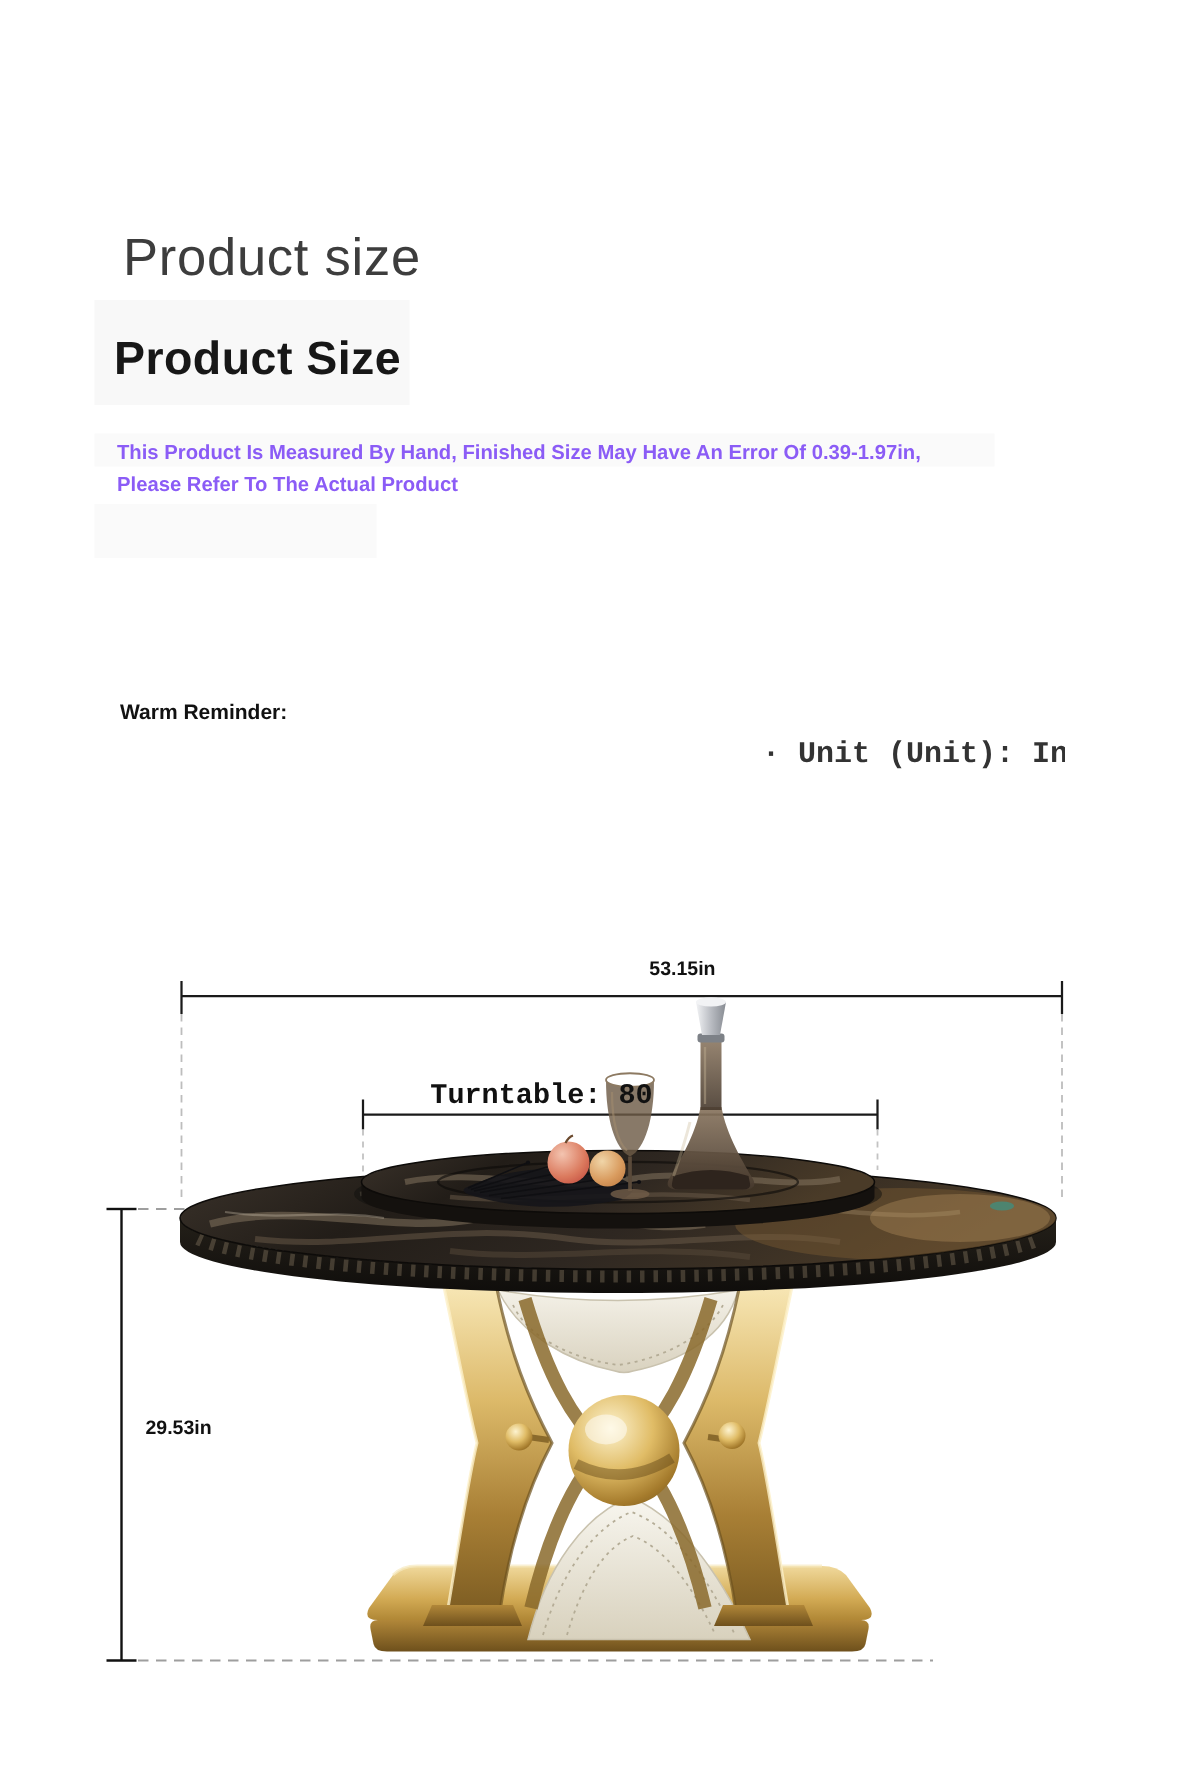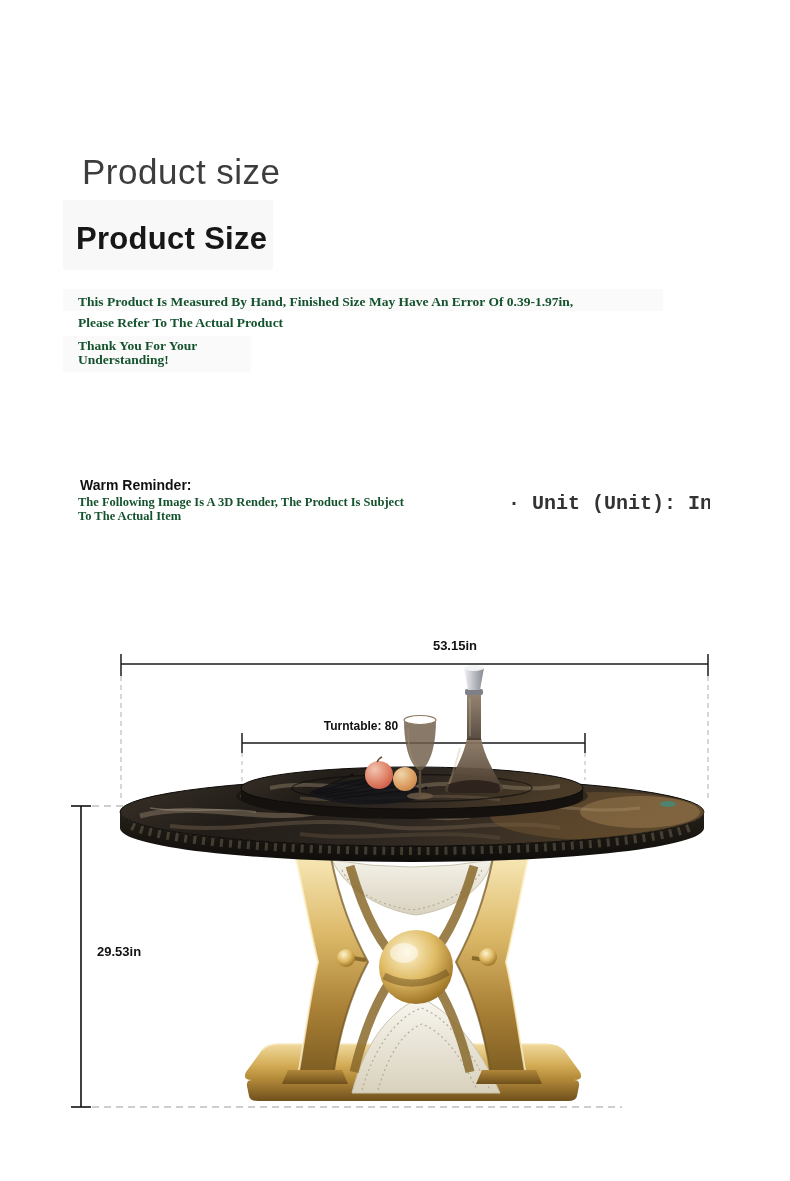--- a/index.html
+++ b/index.html
@@ -4,52 +4,48 @@
 <style>
   html,body{margin:0;padding:0;background:#ffffff;}
   #page{position:relative;width:710px;height:1181px;background:#ffffff;overflow:hidden;
         font-family:"Liberation Sans",sans-serif;color:#1f1f1f;}
   .abs{position:absolute;}
   .pre{white-space:pre-line;}
   .subtitle{left:82px;top:152px;font-size:35px;font-weight:400;color:#3d3d3d;letter-spacing:.5px;}
   .title-bg{left:63px;top:200px;width:210px;height:70px;background:#f8f8f8;}
   .title{left:76px;top:221px;font-size:31px;font-weight:700;color:#171717;letter-spacing:.3px;}
   .note-bg{background:#fafafa;}
-  .para{font-size:13.5px;font-weight:700;color:#14532d;font-family:Liberation Serif, serif;}
+  .para{font-size:13.5px;font-weight:700;color:#8b5cf6;}
   .measure{left:78px;top:291px;width:610px;line-height:21px;}
   .thanks{left:78px;top:339px;width:220px;line-height:14px;}
-  .warm{left:80px;top:466px;font-size:14px;font-weight:700;color:#111;margin-top:11px;}
+  .warm{left:80px;top:466px;font-size:14px;font-weight:700;color:#111;}
   .reminder{left:78px;top:495px;width:360px;font-size:12.5px;line-height:14px;}
   .unit{left:498px;top:492px;width:214px;text-align:right;font-size:20px;font-weight:700;color:#333;font-family:Liberation Mono, monospace;}
   .dim-label{font-size:13px;font-weight:700;color:#111;}
   .dim-w{left:357px;top:638px;width:120px;text-align:right;}
-  .dim-t{left:285px;top:719px;width:152px;text-align:center;font-size:12px;}
+  .dim-t{left:285px;top:719px;width:152px;text-align:center;font-size:19px;font-family:Liberation Mono, monospace;}
   .dim-h{left:97px;top:944px;}
   svg{display:block;}
 </style>
 </head>
 <body>
 
 <div id="page">
 
   <div class="abs subtitle">Product size</div>
   <div class="abs title-bg"></div>
   <div class="abs title">Product Size</div>
 
   <div class="abs note-bg" style="left:63px;top:289px;width:600px;height:22px;"></div>
   <div class="abs para pre measure">This Product Is Measured By Hand, Finished Size May Have An Error Of 0.39-1.97in,
 Please Refer To The Actual Product</div>
 
   <div class="abs note-bg" style="left:63px;top:336px;width:188px;height:36px;"></div>
-  <div class="abs para pre thanks">Thank You For Your
-Understanding!</div>
 
   <div class="abs warm">Warm Reminder:</div>
-  <div class="abs para pre reminder">The Following Image Is A 3D Render, The Product Is Subject
-To The Actual Item</div>
   <div class="abs unit">· Unit (Unit): In</div>
 
   <svg class="abs" style="left:0;top:620px;" width="790" height="561" viewBox="0 0 790 561">
     <defs>
       <linearGradient id="gGoldV" x1="0" y1="0" x2="0" y2="1">
         <stop offset="0" stop-color="#f7e6b4"></stop>
           <stop offset="0.35" stop-color="#dcb969"></stop>
         <stop offset="0.7" stop-color="#a87f35"></stop>
           <stop offset="1" stop-color="#7c5c22"></stop>
       </linearGradient>

